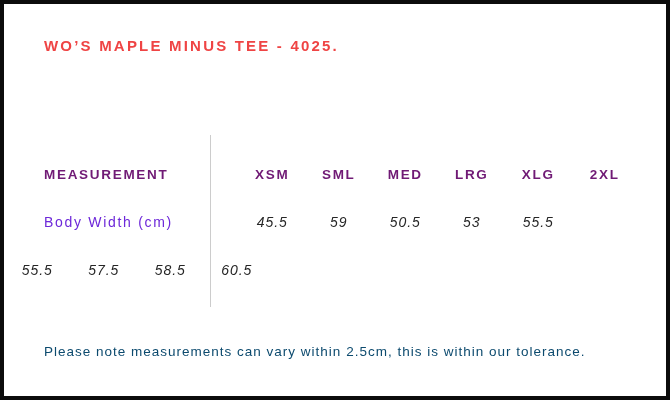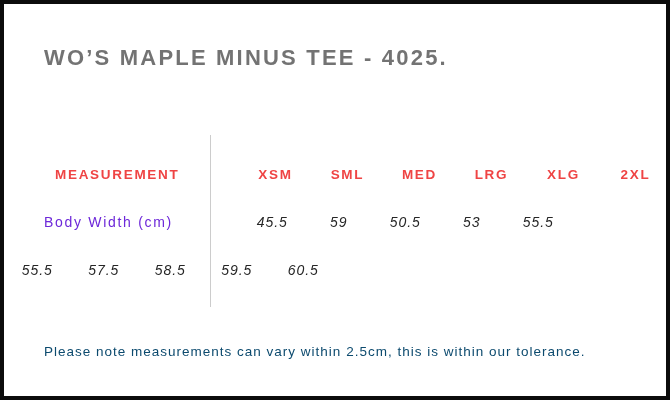--- a/index.html
+++ b/index.html
@@ -13,25 +13,25 @@
     height: 400px;
     box-sizing: border-box;
     border: 4px solid #0c0c0c;
     background: #ffffff;
     font-family: "Liberation Sans", sans-serif;
     overflow: hidden;
   }
   .title {
     position: absolute;
     left: 40px;
-    top: 41px;
-    font-size: 22px;
+    top: 33px;
+    font-size: 15px;
     font-weight: bold;
     letter-spacing: 2.2px;
-    color: #737373;
+    color: #ef4444;
     white-space: nowrap;
   }
   .divider {
     position: absolute;
     left: 206px;
     top: 131px;
     width: 1px;
     height: 172px;
     background: #cccccc;
   }
@@ -54,23 +54,22 @@
     text-align: left;
   }
   .c-size {
     width: 66.5px;
     text-align: center;
   }
   .th {
     font-weight: bold;
     font-size: 13.5px;
     letter-spacing: 1.7px;
-    color: #ef4444;
+    color: #701a75;
     white-space: nowrap;
-    margin-left: 11px;
   }
   .row-label {
     color: #6d28d9;
     font-size: 14px;
     letter-spacing: 1.7px;
     white-space: nowrap;
   }
   .cell-value {
     color: #262626;
     font-size: 14px;
@@ -114,21 +113,20 @@
       <div class="c-size cell-value">59</div>
       <div class="c-size cell-value">50.5</div>
       <div class="c-size cell-value">53</div>
       <div class="c-size cell-value">55.5</div>
     </div>
 
     <div class="t-row">
       <div class="c-size cell-value">55.5</div>
       <div class="c-size cell-value">57.5</div>
       <div class="c-size cell-value">58.5</div>
-      <div class="c-size cell-value">59.5</div>
       <div class="c-size cell-value">60.5</div>
     </div>
 
   </div>
 
   <div class="note">Please note measurements can vary within 2.5cm, this is within our tolerance.</div>
 
 </div>
 
 </body></html>

